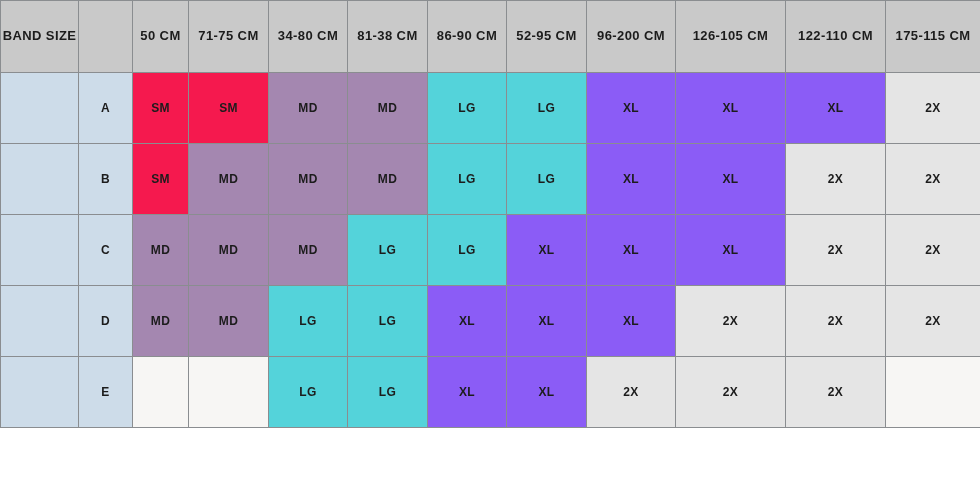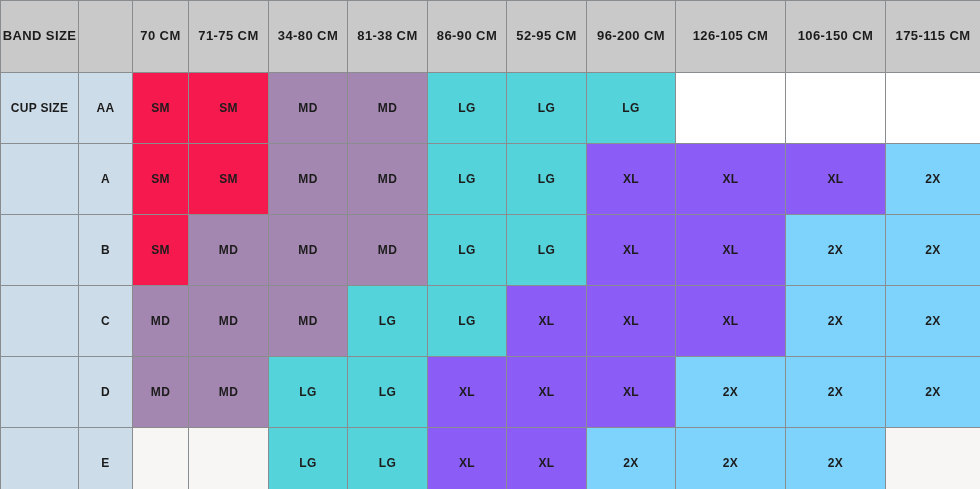--- a/index.html
+++ b/index.html
@@ -73,21 +73,21 @@
     background: #cddce9;
     font-size: 12.5px;
     letter-spacing: 0.4px;
   }
 
   
   td.sz-SM    { background: #f5194e; }
   td.sz-MD    { background: #a487b0; }
   td.sz-LG    { background: #54d3da; }
   td.sz-XL    { background: #8b5cf6; }
-  td.sz-2X    { background: #7dd3fc; }
+  td.sz-2X    { background: #e5e5e5; }
   td.sz-empty { background: #ffffff; }
   td.sz-blank { background: #f7f6f4; }
 </style>
 </head>
 <body>
 
 <div id="chart-wrap">
   <table class="size-table">
     <colgroup>
       <col class="c-bandlabel">
@@ -100,47 +100,33 @@
       <col class="c-9195">
       <col class="c-96100">
       <col class="c-101105">
       <col class="c-106110">
       <col class="c-111115">
     </colgroup>
     <thead>
       <tr class="header-row">
         <th>BAND SIZE</th>
         <th class="header-blank"></th>
-        <th>70 CM</th>
+        <th>50 CM</th>
         <th>71-75 CM</th>
         <th>34-80 CM</th>
         <th>81-38 CM</th>
         <th>86-90 CM</th>
         <th>52-95 CM</th>
         <th>96-200 CM</th>
         <th>126-105 CM</th>
-        <th>106-150 CM</th>
+        <th>122-110 CM</th>
         <th>175-115 CM</th>
       </tr>
     </thead>
     <tbody>
-        <tr class="body-row">
-          <td class="label-cell">CUP SIZE</td>
-          <td class="cup-letter">AA</td>
-          <td class="sz-SM">SM</td>
-          <td class="sz-SM">SM</td>
-          <td class="sz-MD">MD</td>
-          <td class="sz-MD">MD</td>
-          <td class="sz-LG">LG</td>
-          <td class="sz-LG">LG</td>
-          <td class="sz-LG">LG</td>
-          <td class="sz-empty"></td>
-          <td class="sz-empty"></td>
-          <td class="sz-empty"></td>
-        </tr>
         <tr class="body-row">
           <td class="label-cell"></td>
           <td class="cup-letter">A</td>
           <td class="sz-SM">SM</td>
           <td class="sz-SM">SM</td>
           <td class="sz-MD">MD</td>
           <td class="sz-MD">MD</td>
           <td class="sz-LG">LG</td>
           <td class="sz-LG">LG</td>
           <td class="sz-XL">XL</td>

